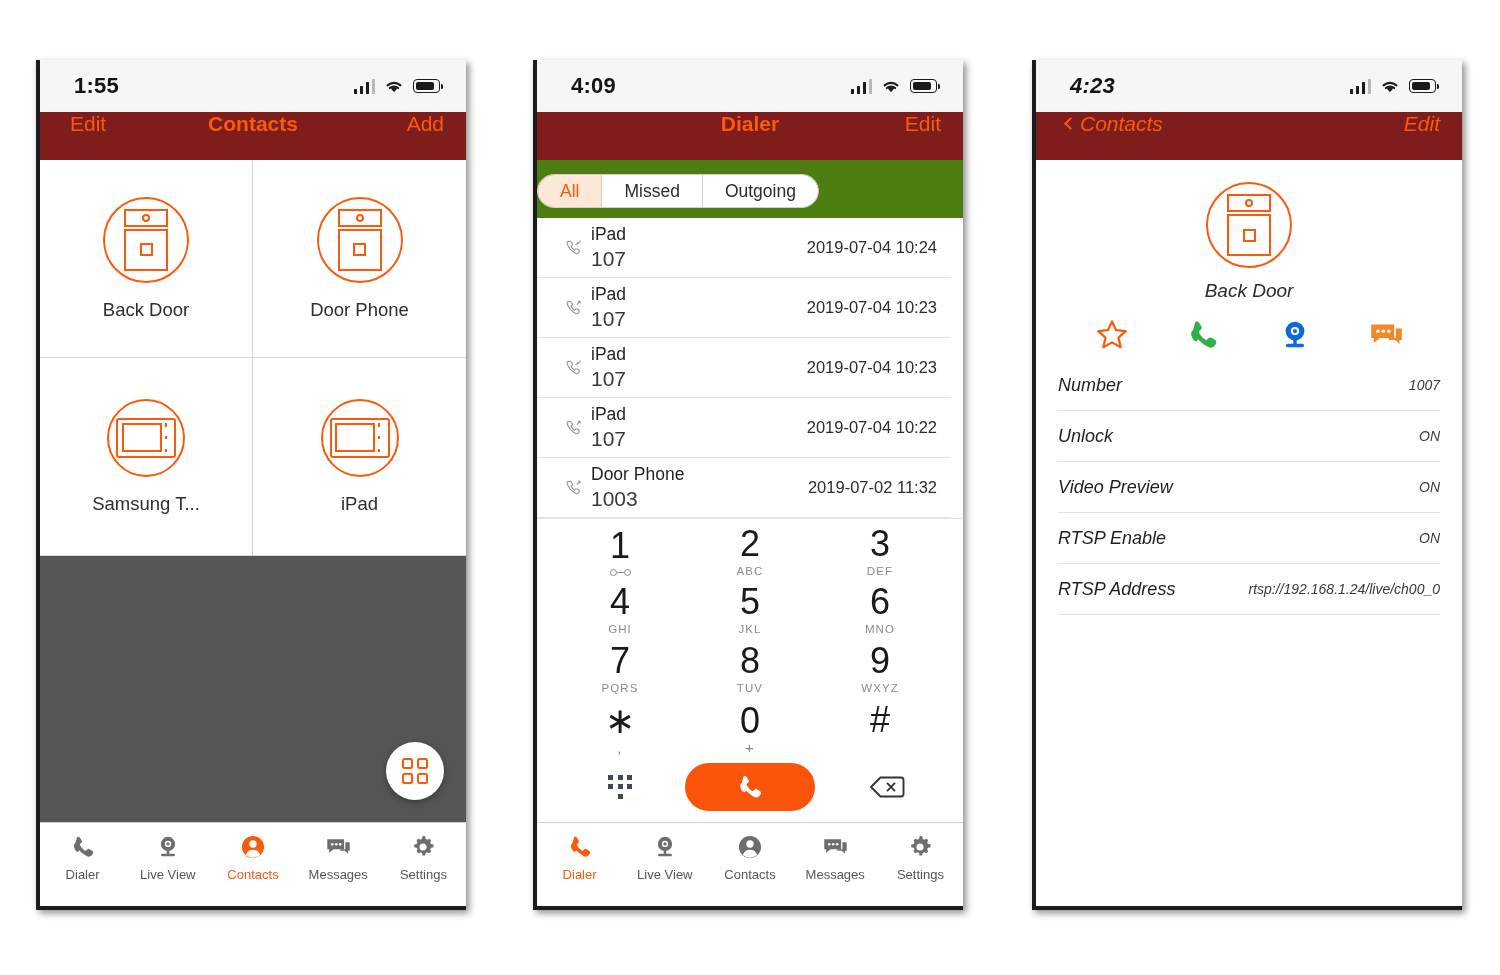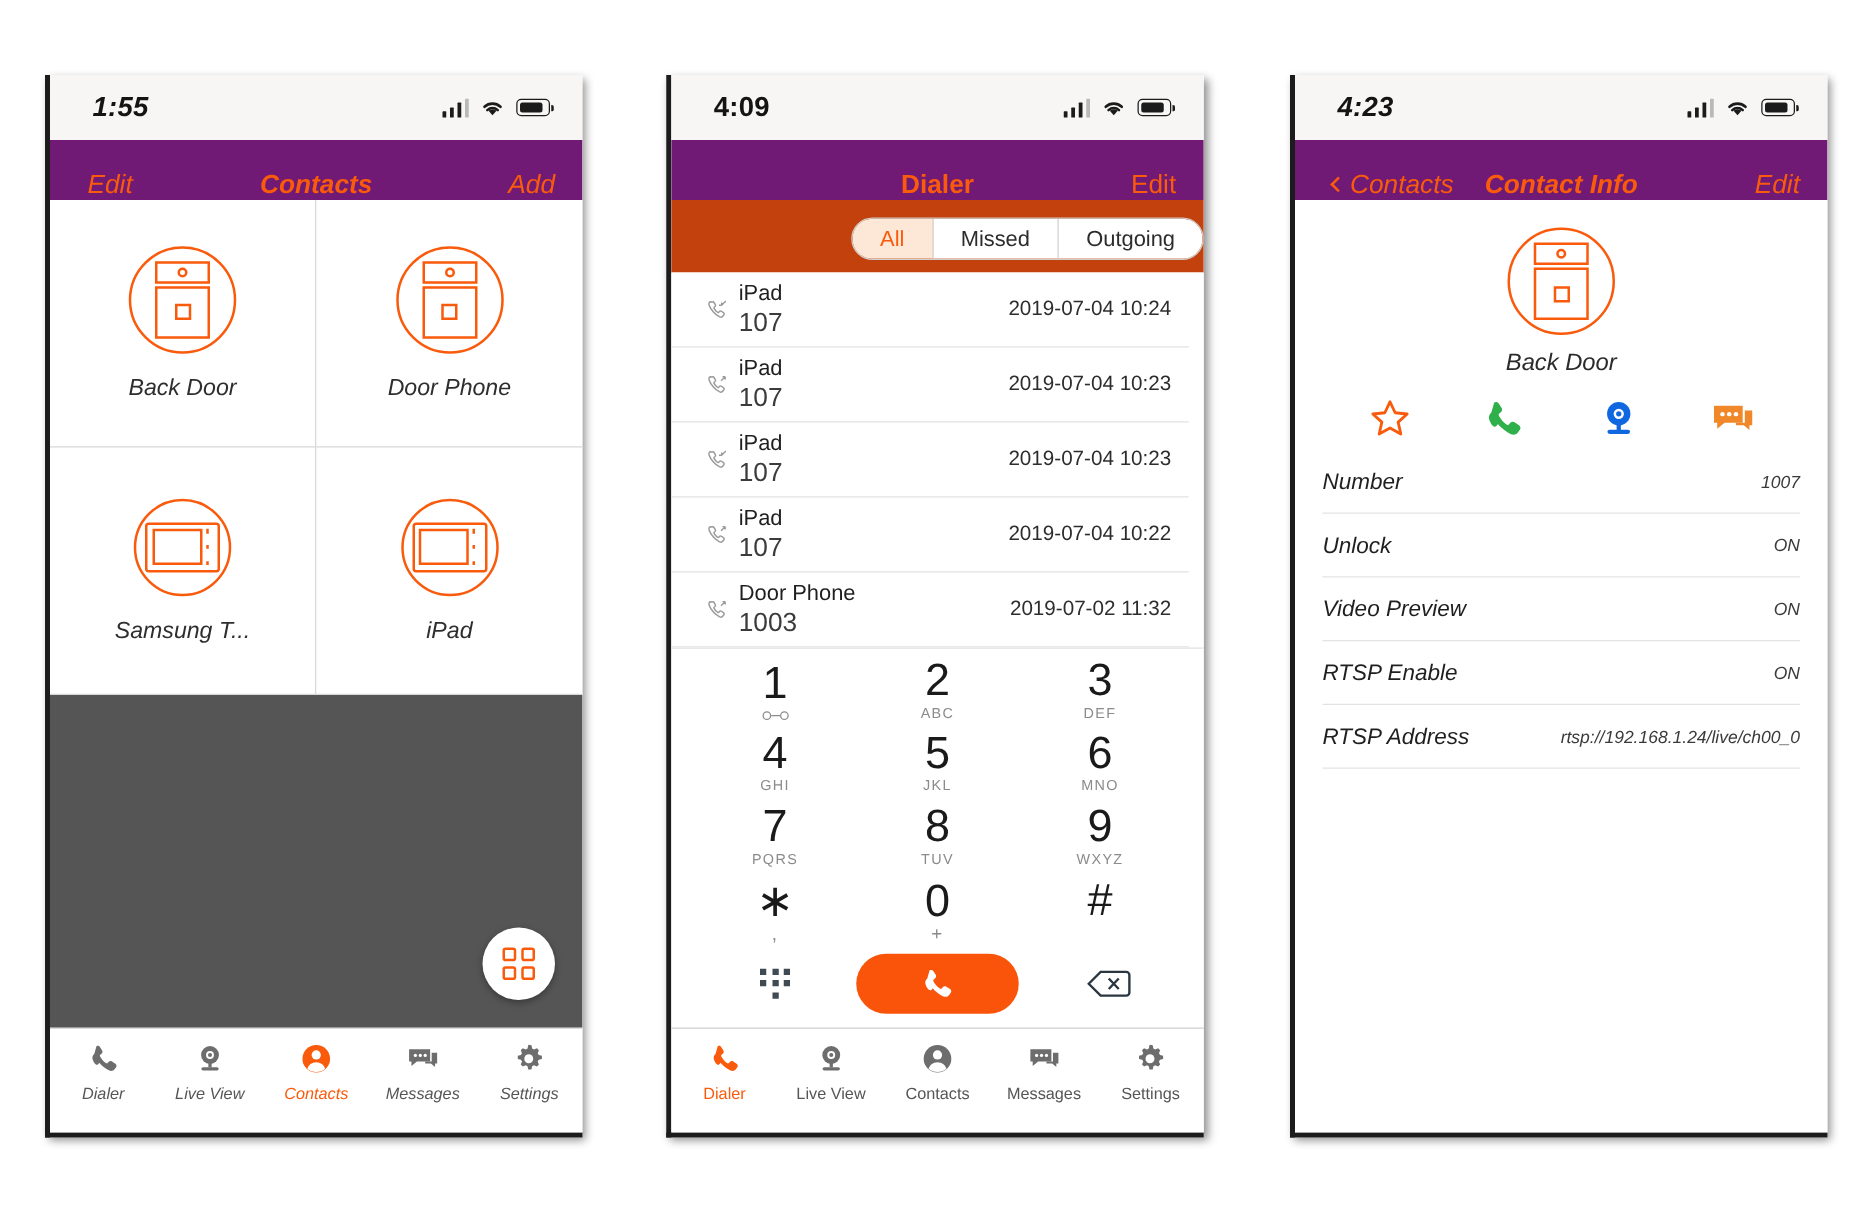--- a/index.html
+++ b/index.html
@@ -15,21 +15,21 @@
   .phone {
     position: absolute;
     background: #ffffff;
     border-left: 4px solid #1c1c1c;
     border-bottom: 4px solid #1c1c1c;
     box-shadow: 3px 3px 7px rgba(0,0,0,0.45);
     overflow: hidden;
     display: flex;
     flex-direction: column;
   }
-  #phone-1 { left: 36px;   top: 60px; width: 430px; height: 850px; font-style: italic; }
+  #phone-1 { left: 36px;   top: 60px; width: 430px; height: 850px; }
   #phone-2 { left: 533px;  top: 60px; width: 430px; height: 850px; }
   #phone-3 { left: 1032px; top: 60px; width: 430px; height: 850px; font-style: italic; }
 
   
   .statusbar {
     height: 52px; flex: 0 0 52px;
     background: #f7f6f5;
     display: flex; align-items: center;
     padding: 0 26px 0 34px;
   }
@@ -47,22 +47,22 @@
   }
   .batt::after {
     content:""; position:absolute; right:-4px; top:4.3px;
     width:2.2px; height:5px; background:#1b1b1b; border-radius:0 1.5px 1.5px 0;
   }
   .batt span { display:block; height:100%; width:86%; background:#1b1b1b; border-radius:2px; }
 
   
   .navbar {
     flex: 0 0 48px; height: 48px;
-    background: #701a75;
-    display: flex; align-items: flex-end;
+    background: #7f1d1d;
+    display: flex; align-items: flex-start;
     padding: 0 22px 0 30px;
     position: relative;
   }
   .nav-left, .nav-right {
     font-size: 21px; color: #F95A0B; white-space: nowrap; z-index: 2;
   }
   .nav-right { margin-left: auto; }
   .nav-title {
     position: absolute; left: 0; right: 0; text-align: center;
     font-size: 21px; font-weight: bold; color: #F95A0B;
@@ -134,21 +134,21 @@
     flex: 0 0 84px; height: 84px; background:#fff;
     border-top: 1px solid #d0d0d0;
     display:flex; align-items:flex-start; padding-top: 11px;
   }
   .tab { flex:1; display:flex; flex-direction:column; align-items:center; gap:7px; }
   .tab-label { font-size: 13px; color:#565656; }
   .tab.active .tab-label { color:#F95A0B; }
   .tab svg { display:block; }
 
   
-  .segwrap { display:flex; justify-content:flex-end; padding: 14px 0 10px; background:#c2410c; }
+  .segwrap { display:flex; justify-content:flex-start; padding: 14px 0 10px; background:#4d7c0f; }
   .seg {
     display:flex; border:1px solid #cfcfcf; border-radius: 17px; overflow:hidden; height: 34px;
   }
   .seg > div {
     padding: 0 22px; display:flex; align-items:center; justify-content:center;
     font-size: 17.5px; color:#2c2c2c; border-right: 1px solid #cfcfcf; background:#fff;
   }
   .seg > div:last-child { border-right:none; }
   .seg > div.on { background:#FDE7D6; color:#F95A0B; }
 
@@ -603,21 +603,20 @@
             <span></span>
           </div>
       </div>
     </div>
 
     <div class="navbar">
       <div class="nav-back">
         <span class="chev"></span>
         <span>Contacts</span>
       </div>
-      <div class="nav-title">Contact Info</div>
       <div class="nav-right">Edit</div>
     </div>
 
     <div class="ci-body">
       <div class="ci-hero">
         <div class="avatar-circle">
           <div class="door-glyph">
             <div class="door-cam">
                 <b></b>
               </div>

